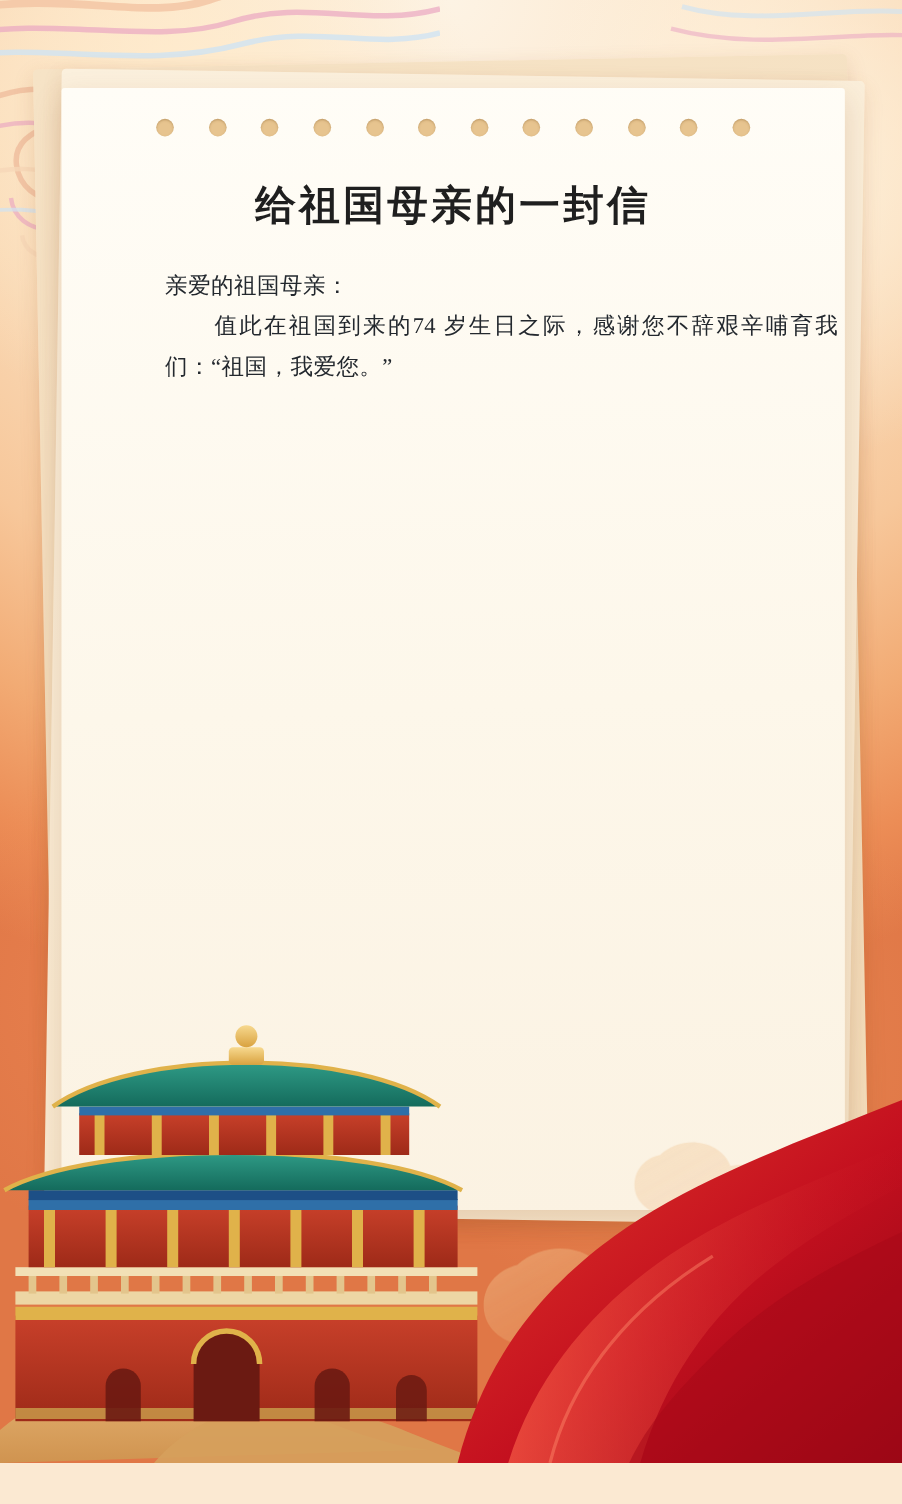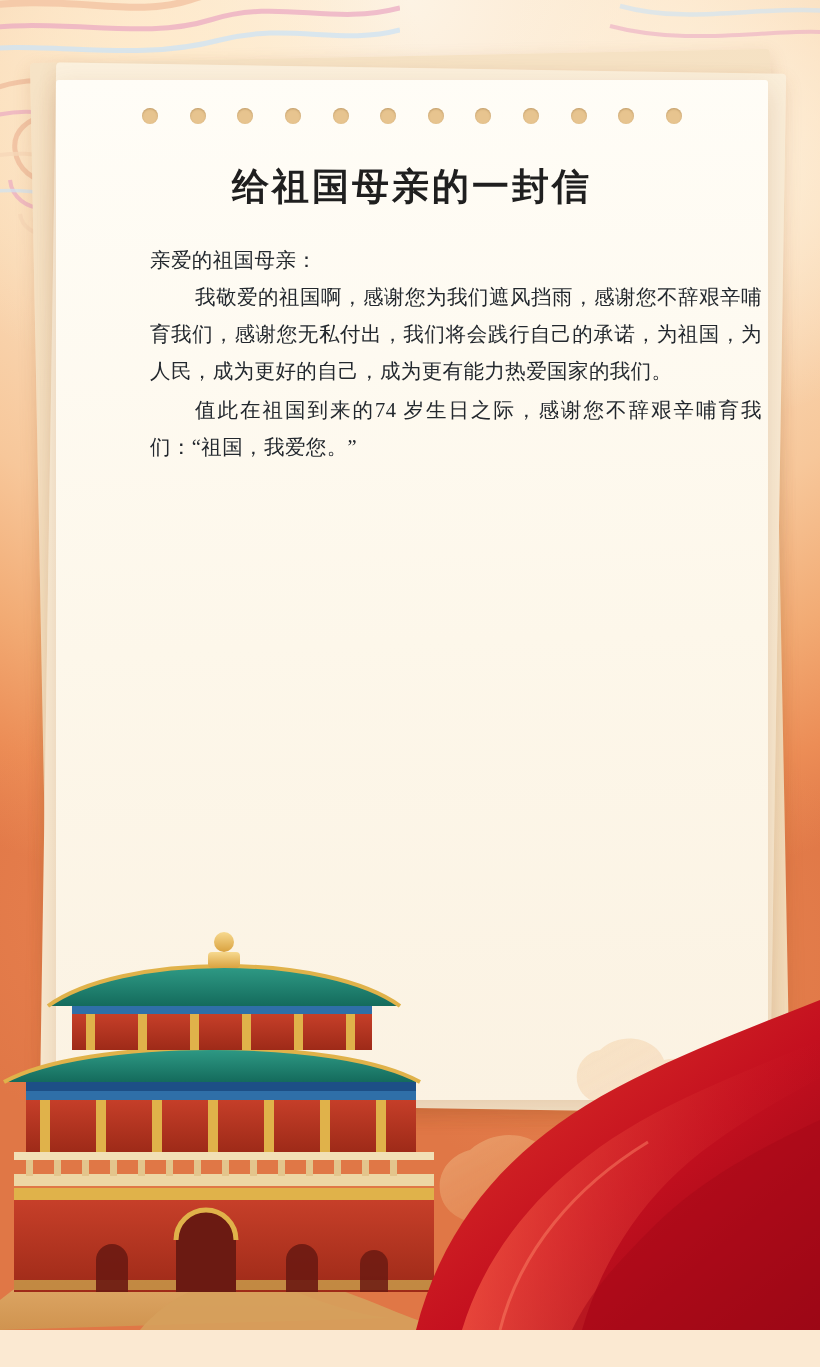--- a/index.html
+++ b/index.html
@@ -217,21 +217,20 @@
       <span class="hole"></span>
       <span class="hole"></span>
       <span class="hole"></span>
       <span class="hole"></span>
     </div>
 
     <div class="letter-title">给祖国母亲的一封信</div>
 
     <div class="letter-body">
       <p class="salutation">亲爱的祖国母亲：</p>
-      <p class="para">我敬爱的祖国啊，感谢您为我们遮风挡雨，感谢您不辞艰辛哺育我们，感谢您无私付出，我们将会践行自己的承诺，为祖国，为人民，成为更好的自己，成为更有能力热爱国家的我们。</p>
       <p class="para">值此在祖国到来的74 岁生日之际，感谢您不辞艰辛哺育我们：“祖国，我爱您。”</p>
     </div>
 
   </div>
 
   <svg class="scene" viewBox="0 0 820 430" fill="none">
     <defs>
       <linearGradient id="gGold" x1="0" y1="0" x2="0" y2="1">
         <stop offset="0" stop-color="#f7d98f"></stop>
           <stop offset="1" stop-color="#d9a23f"></stop>

